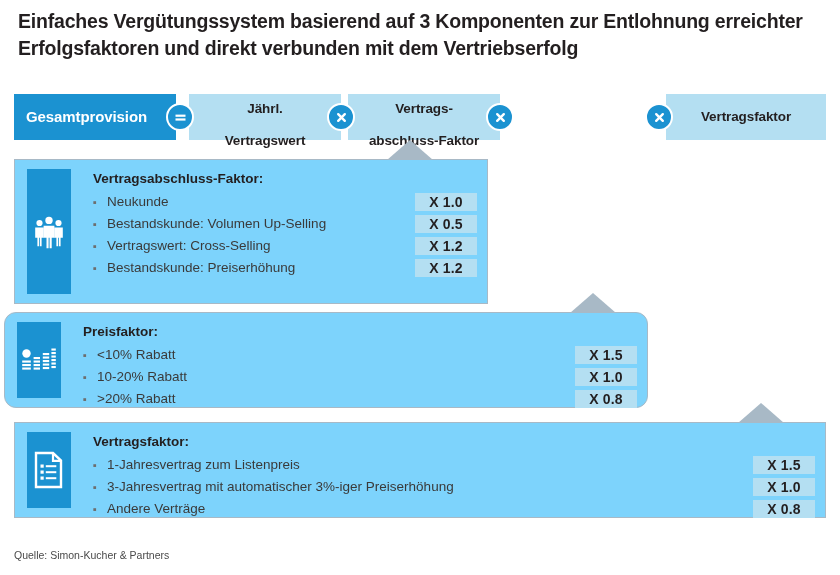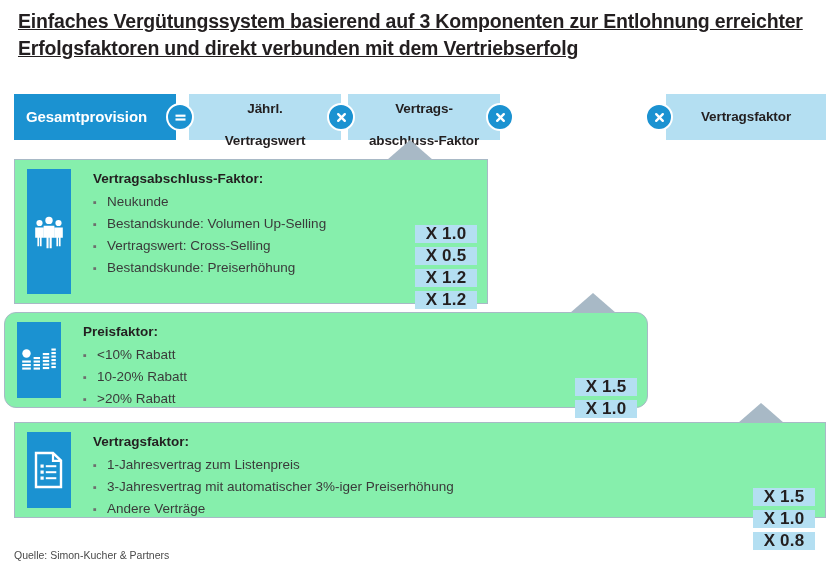--- a/index.html
+++ b/index.html
@@ -21,21 +21,20 @@
   .title {
     position: absolute;
     left: 18px;
     top: 8px;
     width: 810px;
     font-size: 19.5px;
     font-weight: bold;
     line-height: 27px;
     letter-spacing: -0.2px;
     color: #231f20;
-    text-decoration: underline;
   }
 
   
   .formula {
     position: absolute;
     left: 14px;
     top: 94px;
     width: 812px;
     height: 46px;
   }
@@ -78,21 +77,21 @@
     display: flex;
     align-items: center;
     justify-content: center;
     z-index: 5;
   }
   .op svg { display: block; }
 
   
   .panel {
     position: absolute;
-    background: #86efac;
+    background: #7dd3fc;
     border: 1.5px solid #a8b9c6;
     box-sizing: border-box;
   }
   .panel-icon {
     position: absolute;
     left: 12px;
     top: 9px;
     bottom: 9px;
     width: 44px;
     background: #1b92d1;
@@ -134,25 +133,24 @@
   .row .label { display: inline-block; vertical-align: top; }
 
   .badge {
     position: absolute;
     top: 2px;
     width: 62px;
     height: 18px;
     line-height: 18px;
     background: #b4dff2;
     color: #231f20;
-    font-size: 17px;
+    font-size: 14px;
     font-weight: bold;
     text-align: center;
     letter-spacing: 0.2px;
-    margin-top: 32px;
   }
 
   
   .tri {
     position: absolute;
     width: 0;
     height: 0;
     border-left: 23px solid transparent;
     border-right: 23px solid transparent;
     border-bottom: 20px solid #a8b9c6;

